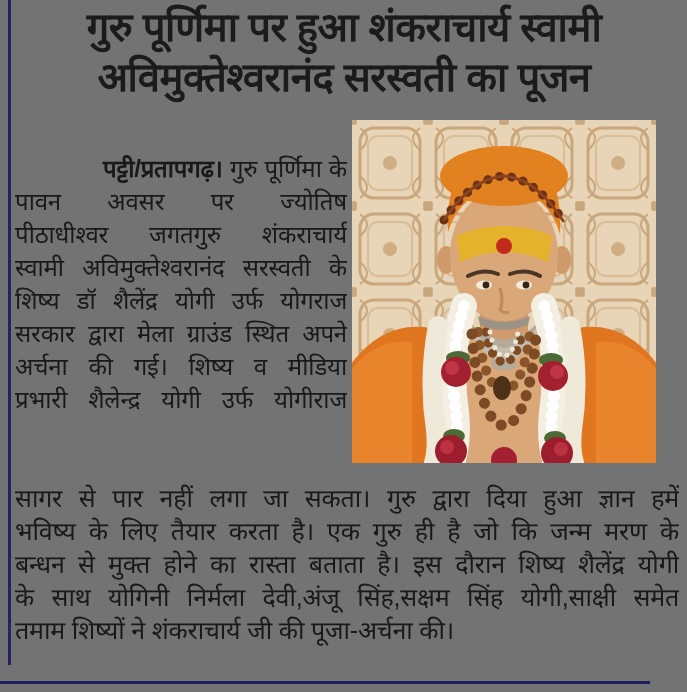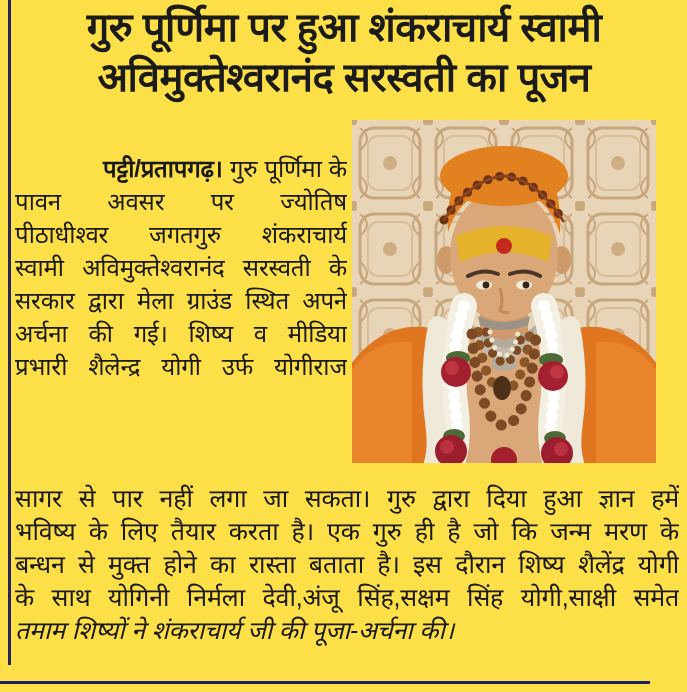--- a/index.html
+++ b/index.html
@@ -1,17 +1,17 @@
 <!DOCTYPE html>
 <html><head>
 <meta charset="utf-8">
 <style>
   html,body{margin:0;padding:0;background:#ffffff;}
   #clip{
-    position:relative;width:687px;height:692px;background:#fde047;
+    position:relative;width:687px;height:692px;background:#737373;
     font-family:"Liberation Sans","DejaVu Sans",sans-serif;color:#141414;
     overflow:hidden;
   }
   .left-rule{position:absolute;left:8px;top:0;width:3px;height:665px;background:#23245c;}
   .bottom-rule{position:absolute;left:0;top:681px;width:650px;height:3px;background:#1d1f5e;}
   .headline{
     position:absolute;left:14px;top:2px;width:660px;text-align:center;
     font-weight:700;font-size:40px;line-height:50px;color:#1b1b1b;letter-spacing:-0.5px;
   }
   .byline{
@@ -19,21 +19,21 @@
     font-size:25px;color:#1b1b1b;
   }
   .colblock{position:absolute;left:15px;top:152px;width:332px;}
   .fullblock{position:absolute;left:15px;top:482px;width:664px;}
   .bline{
     height:33px;line-height:33px;font-size:24px;overflow:hidden;
     text-align:justify;text-align-last:justify;letter-spacing:-0.2px;color:#191919;
   }
   .fullblock .bline{font-size:25px;}
   .bline.first{padding-left:44px;width:288px;}
-  .bline.lastline{text-align-last:left;font-style:italic;}
+  .bline.lastline{text-align-last:left;}
   .bline b{font-weight:700;margin-left:44px;}
   .photo{position:absolute;left:352px;top:120px;width:304px;height:343px;}
   .photo svg{display:block;}
 </style>
 </head>
 <body>
 
 <div id="clip">
 
   <div class="left-rule"></div>
@@ -42,20 +42,21 @@
     <div>गुरु पूर्णिमा पर हुआ शंकराचार्य स्वामी</div>
     <div>अविमुक्तेश्वरानंद सरस्वती का पूजन</div>
   </div>
 
 
   <div class="colblock">
     <div class="bline first"><b>पट्टी/प्रतापगढ़।</b> <span>गुरु पूर्णिमा के</span></div>
     <div class="bline">पावन अवसर पर ज्योतिष</div>
     <div class="bline">पीठाधीश्वर जगतगुरु शंकराचार्य</div>
     <div class="bline">स्वामी अविमुक्तेश्वरानंद सरस्वती के</div>
+    <div class="bline">शिष्य डॉ शैलेंद्र योगी उर्फ योगराज</div>
     <div class="bline">सरकार द्वारा मेला ग्राउंड स्थित अपने</div>
     <div class="bline">अर्चना की गई। शिष्य व मीडिया</div>
     <div class="bline">प्रभारी शैलेन्द्र योगी उर्फ योगीराज</div>
   </div>
 
   <div class="fullblock">
     <div class="bline">सागर से पार नहीं लगा जा सकता। गुरु द्वारा दिया हुआ ज्ञान हमें</div>
     <div class="bline">भविष्य के लिए तैयार करता है। एक गुरु ही है जो कि जन्म मरण के</div>
     <div class="bline">बन्धन से मुक्त होने का रास्ता बताता है। इस दौरान शिष्य शैलेंद्र योगी</div>
     <div class="bline">के साथ योगिनी निर्मला देवी,अंजू सिंह,सक्षम सिंह योगी,साक्षी समेत</div>

